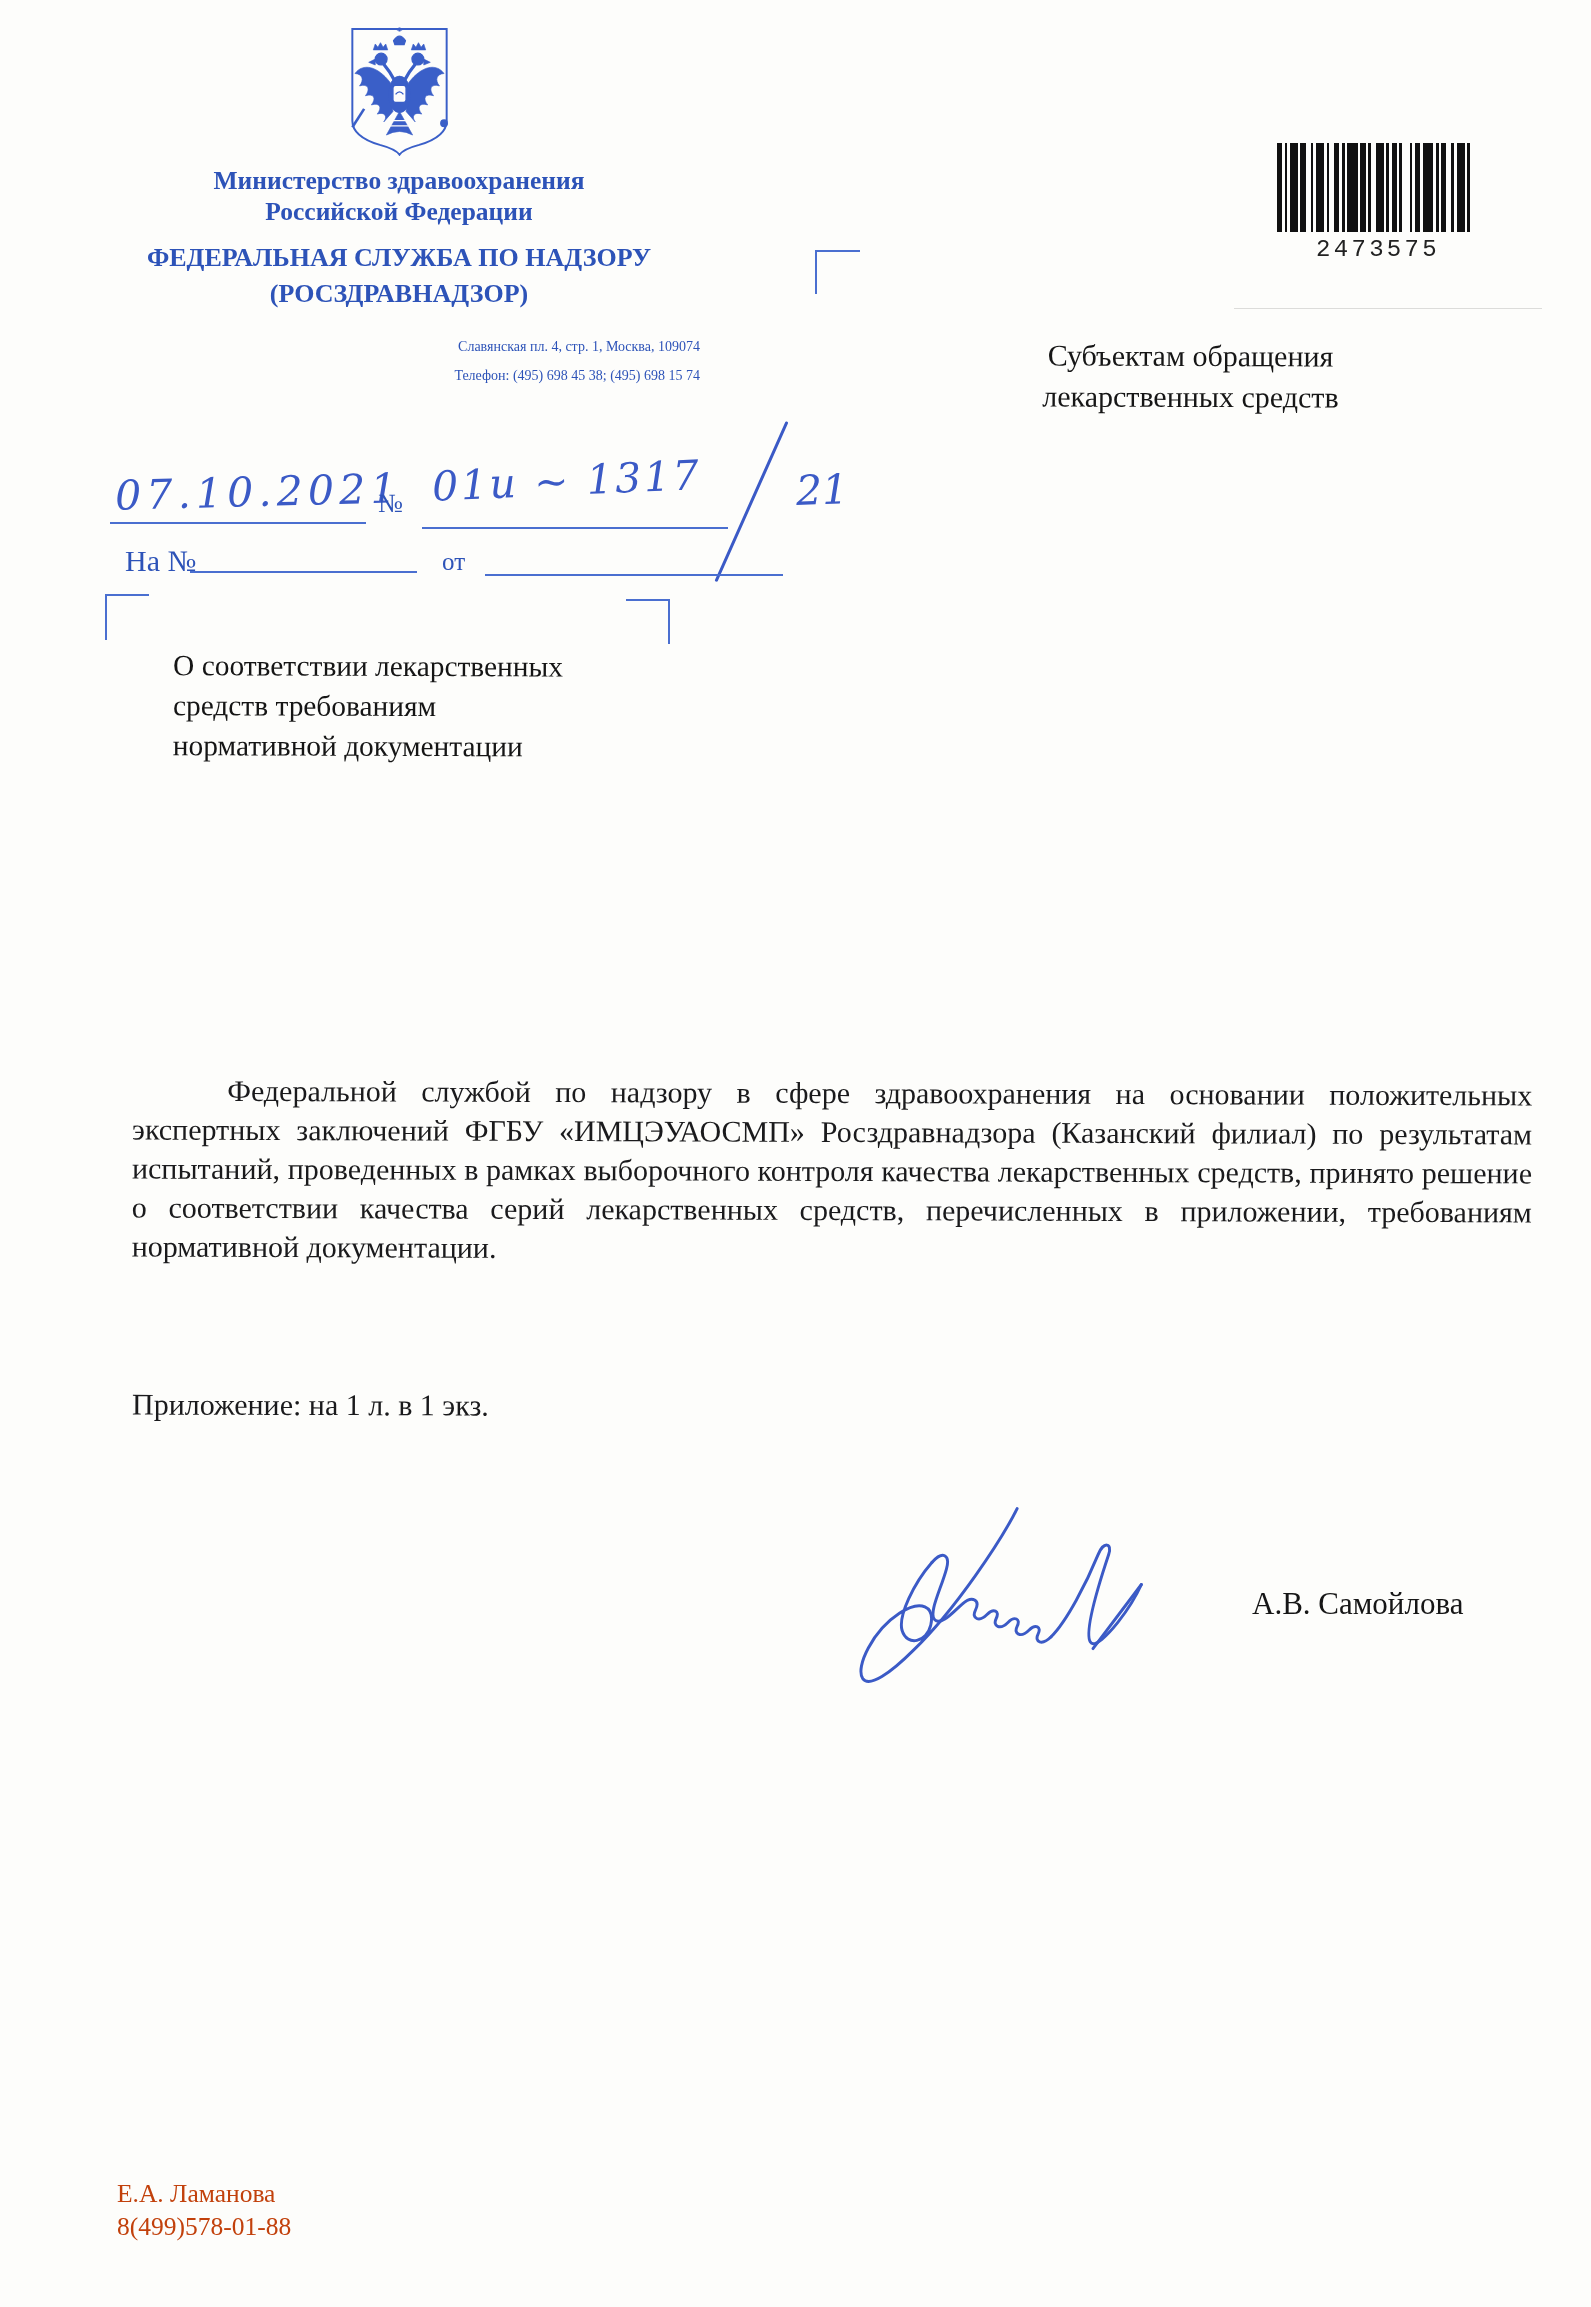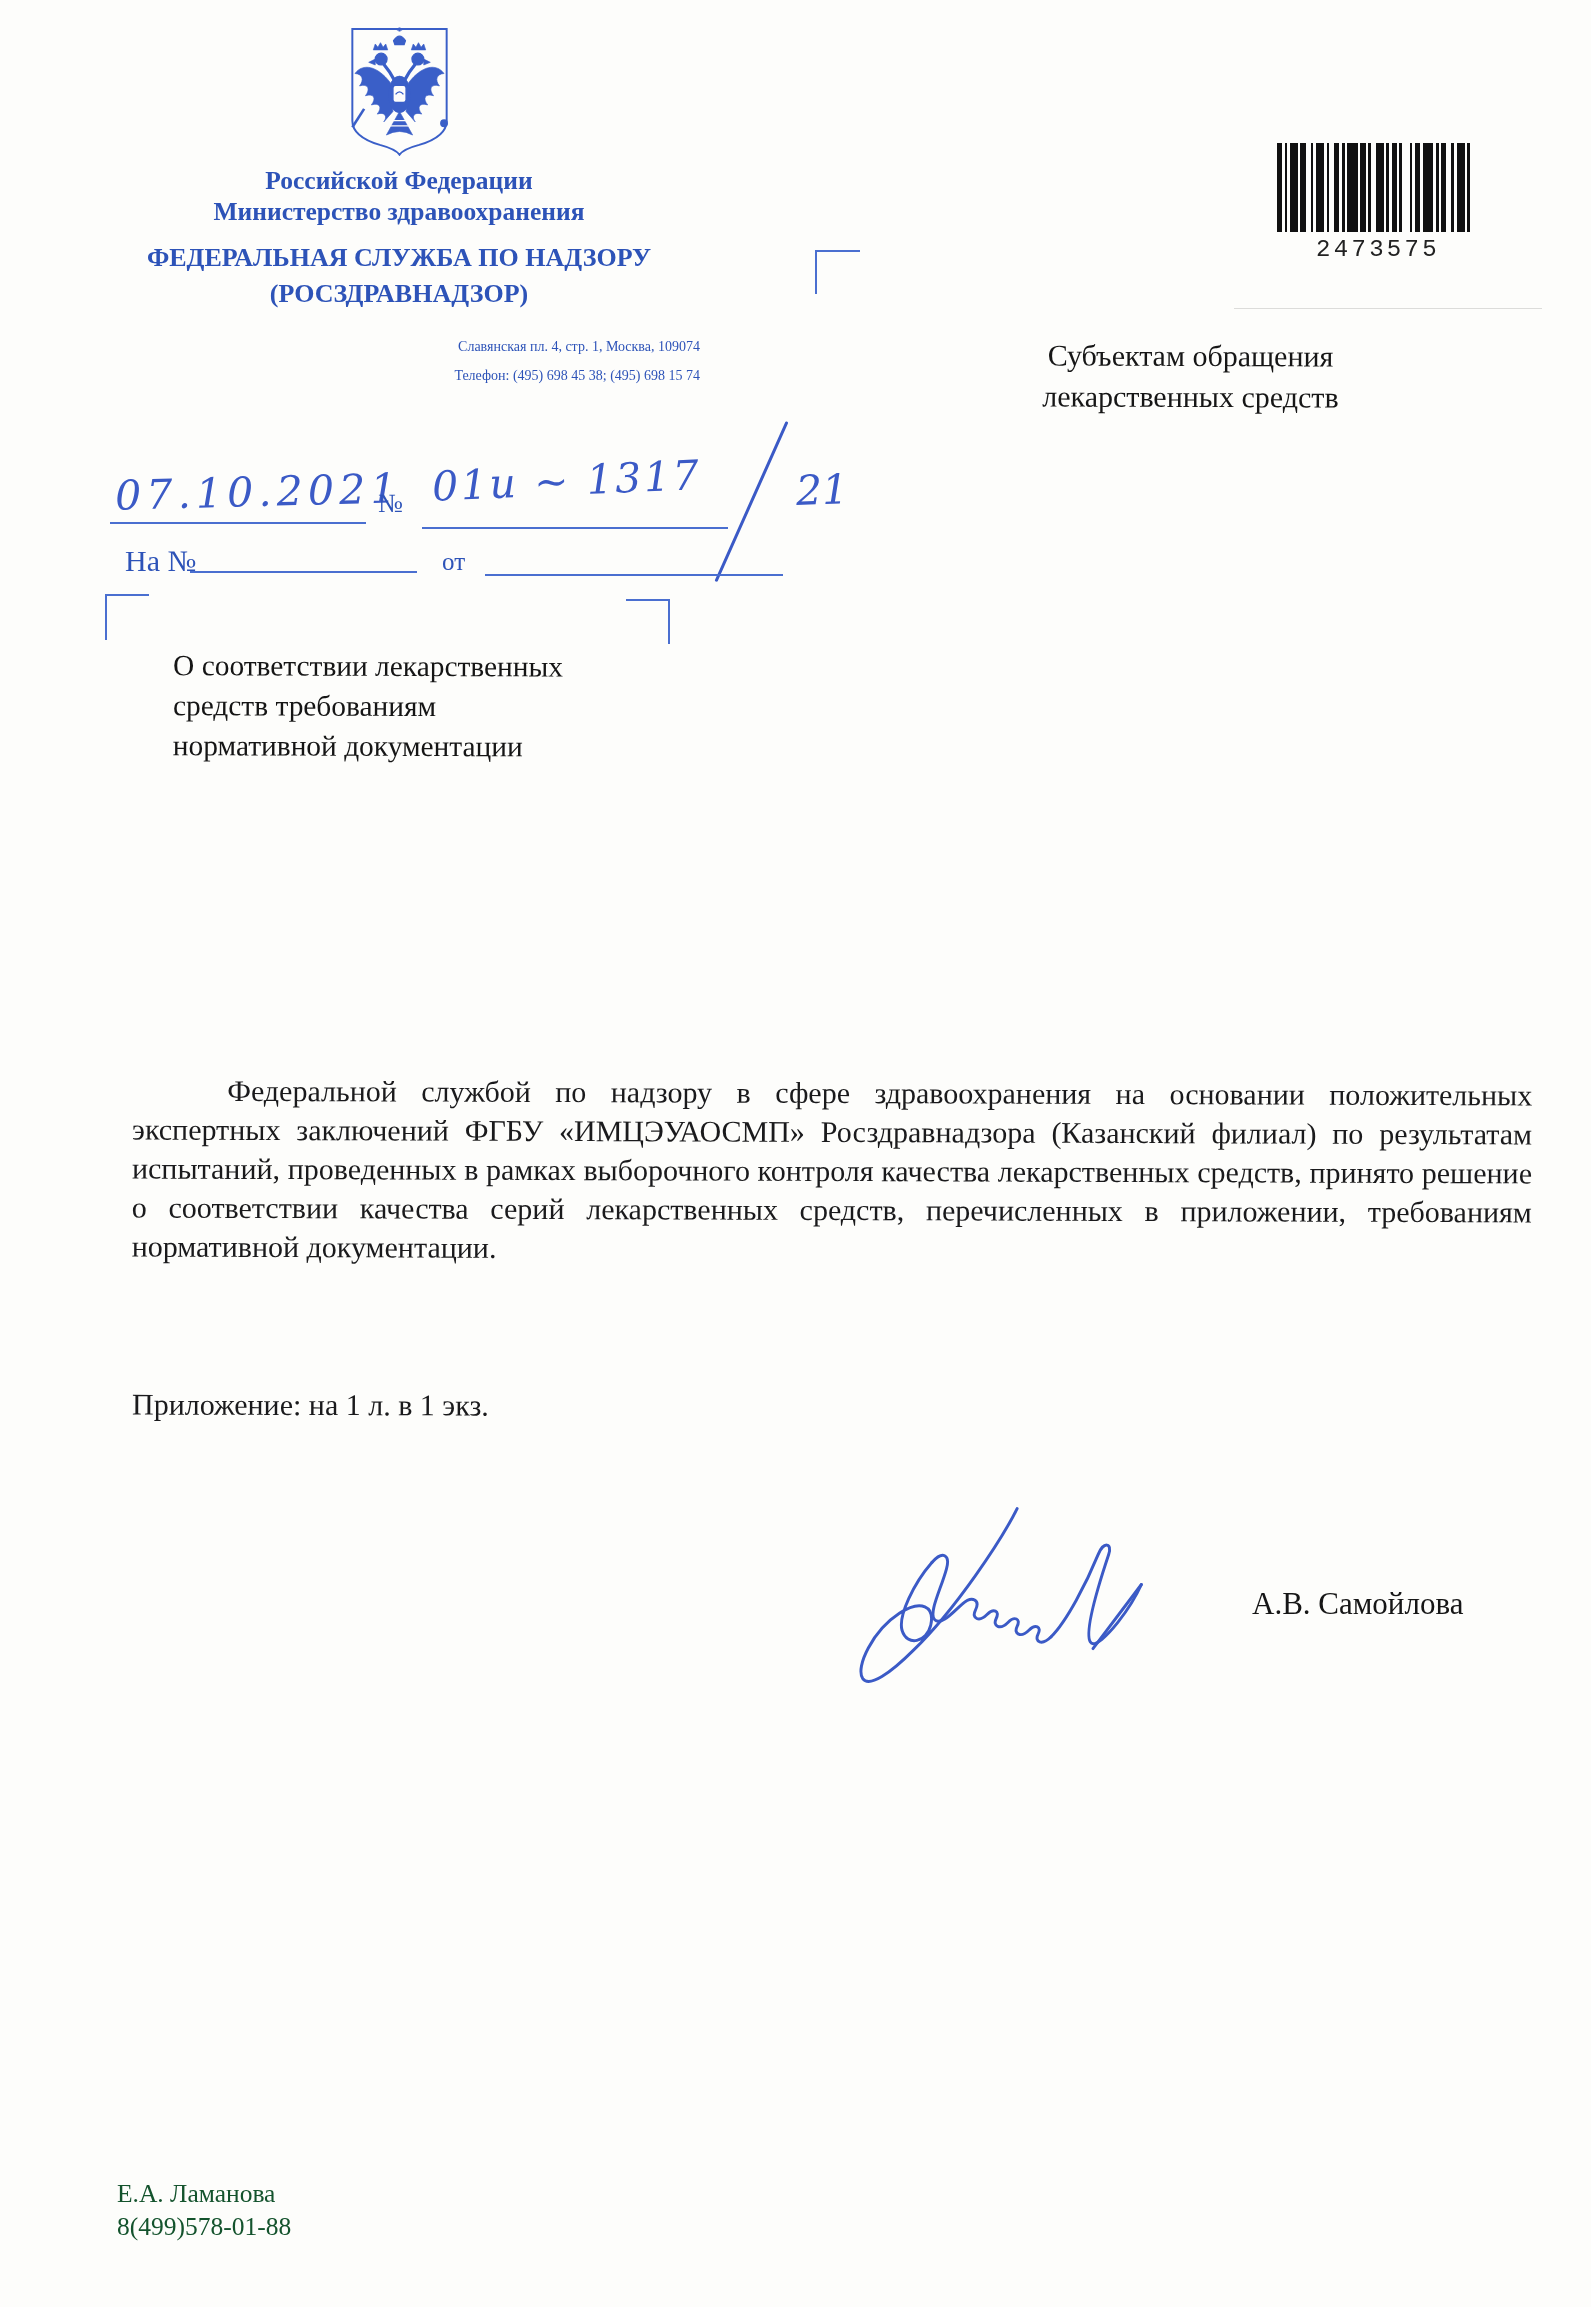--- a/index.html
+++ b/index.html
@@ -77,21 +77,21 @@
     font-size:30px;line-height:39px;text-align:justify;
     text-indent:95px;color:#1a1a1c;transform:rotate(0.2deg);margin:0;
   }
   .attachment{
     position:absolute;left:132px;top:1388px;font-size:30px;color:#1a1a1c;transform:rotate(0.15deg);
   }
   
   .sig-svg{position:absolute;left:851px;top:1485px;}
   .sig-name{position:absolute;left:1252px;top:1586px;font-size:31px;color:#161616;}
   
-  .footer{position:absolute;left:117px;top:2177px;font-size:25.5px;line-height:33px;color:#14532d;}
+  .footer{position:absolute;left:117px;top:2177px;font-size:25.5px;line-height:33px;color:#c2410c;}
 </style>
 </head>
 <body>
 
 <div class="page">
 
   <div class="letterhead">
     <svg class="emblem" width="105" height="131" viewBox="0 0 160 200" aria-hidden="true">
       <g stroke="#3a5fc8" fill="none" stroke-width="3">
         <path d="M8,6 H152 V146 C152,166 130,177 110,183 C95,187 85,191 80,198 C75,191 65,187 50,183 C30,177 8,166 8,146 Z"></path>
@@ -121,22 +121,22 @@
 
         <path d="M26,128 L8,156" stroke-width="4" fill="none"></path>
         <circle cx="148" cy="150" r="5" stroke-width="2"></circle>
       </g>
 
       <rect x="70" y="92" width="20" height="26" rx="4" fill="#fdfdfb" stroke="#3a5fc8" stroke-width="2"></rect>
       <path d="M74,106 q6,-8 12,0" stroke="#3a5fc8" stroke-width="2" fill="none"></path>
     </svg>
 
     <div class="ministry">
+      <div>Министерство здравоохранения</div>
       <div>Российской Федерации</div>
-      <div>Министерство здравоохранения</div>
     </div>
     <div class="agency">
       <div>ФЕДЕРАЛЬНАЯ СЛУЖБА ПО НАДЗОРУ</div>
       <div>(РОСЗДРАВНАДЗОР)</div>
     </div>
     <div class="addr">
       <div>Славянская пл. 4, стр. 1, Москва, 109074</div>
       <div>Телефон: (495) 698 45 38; (495) 698 15 74</div>
     </div>
   </div>

